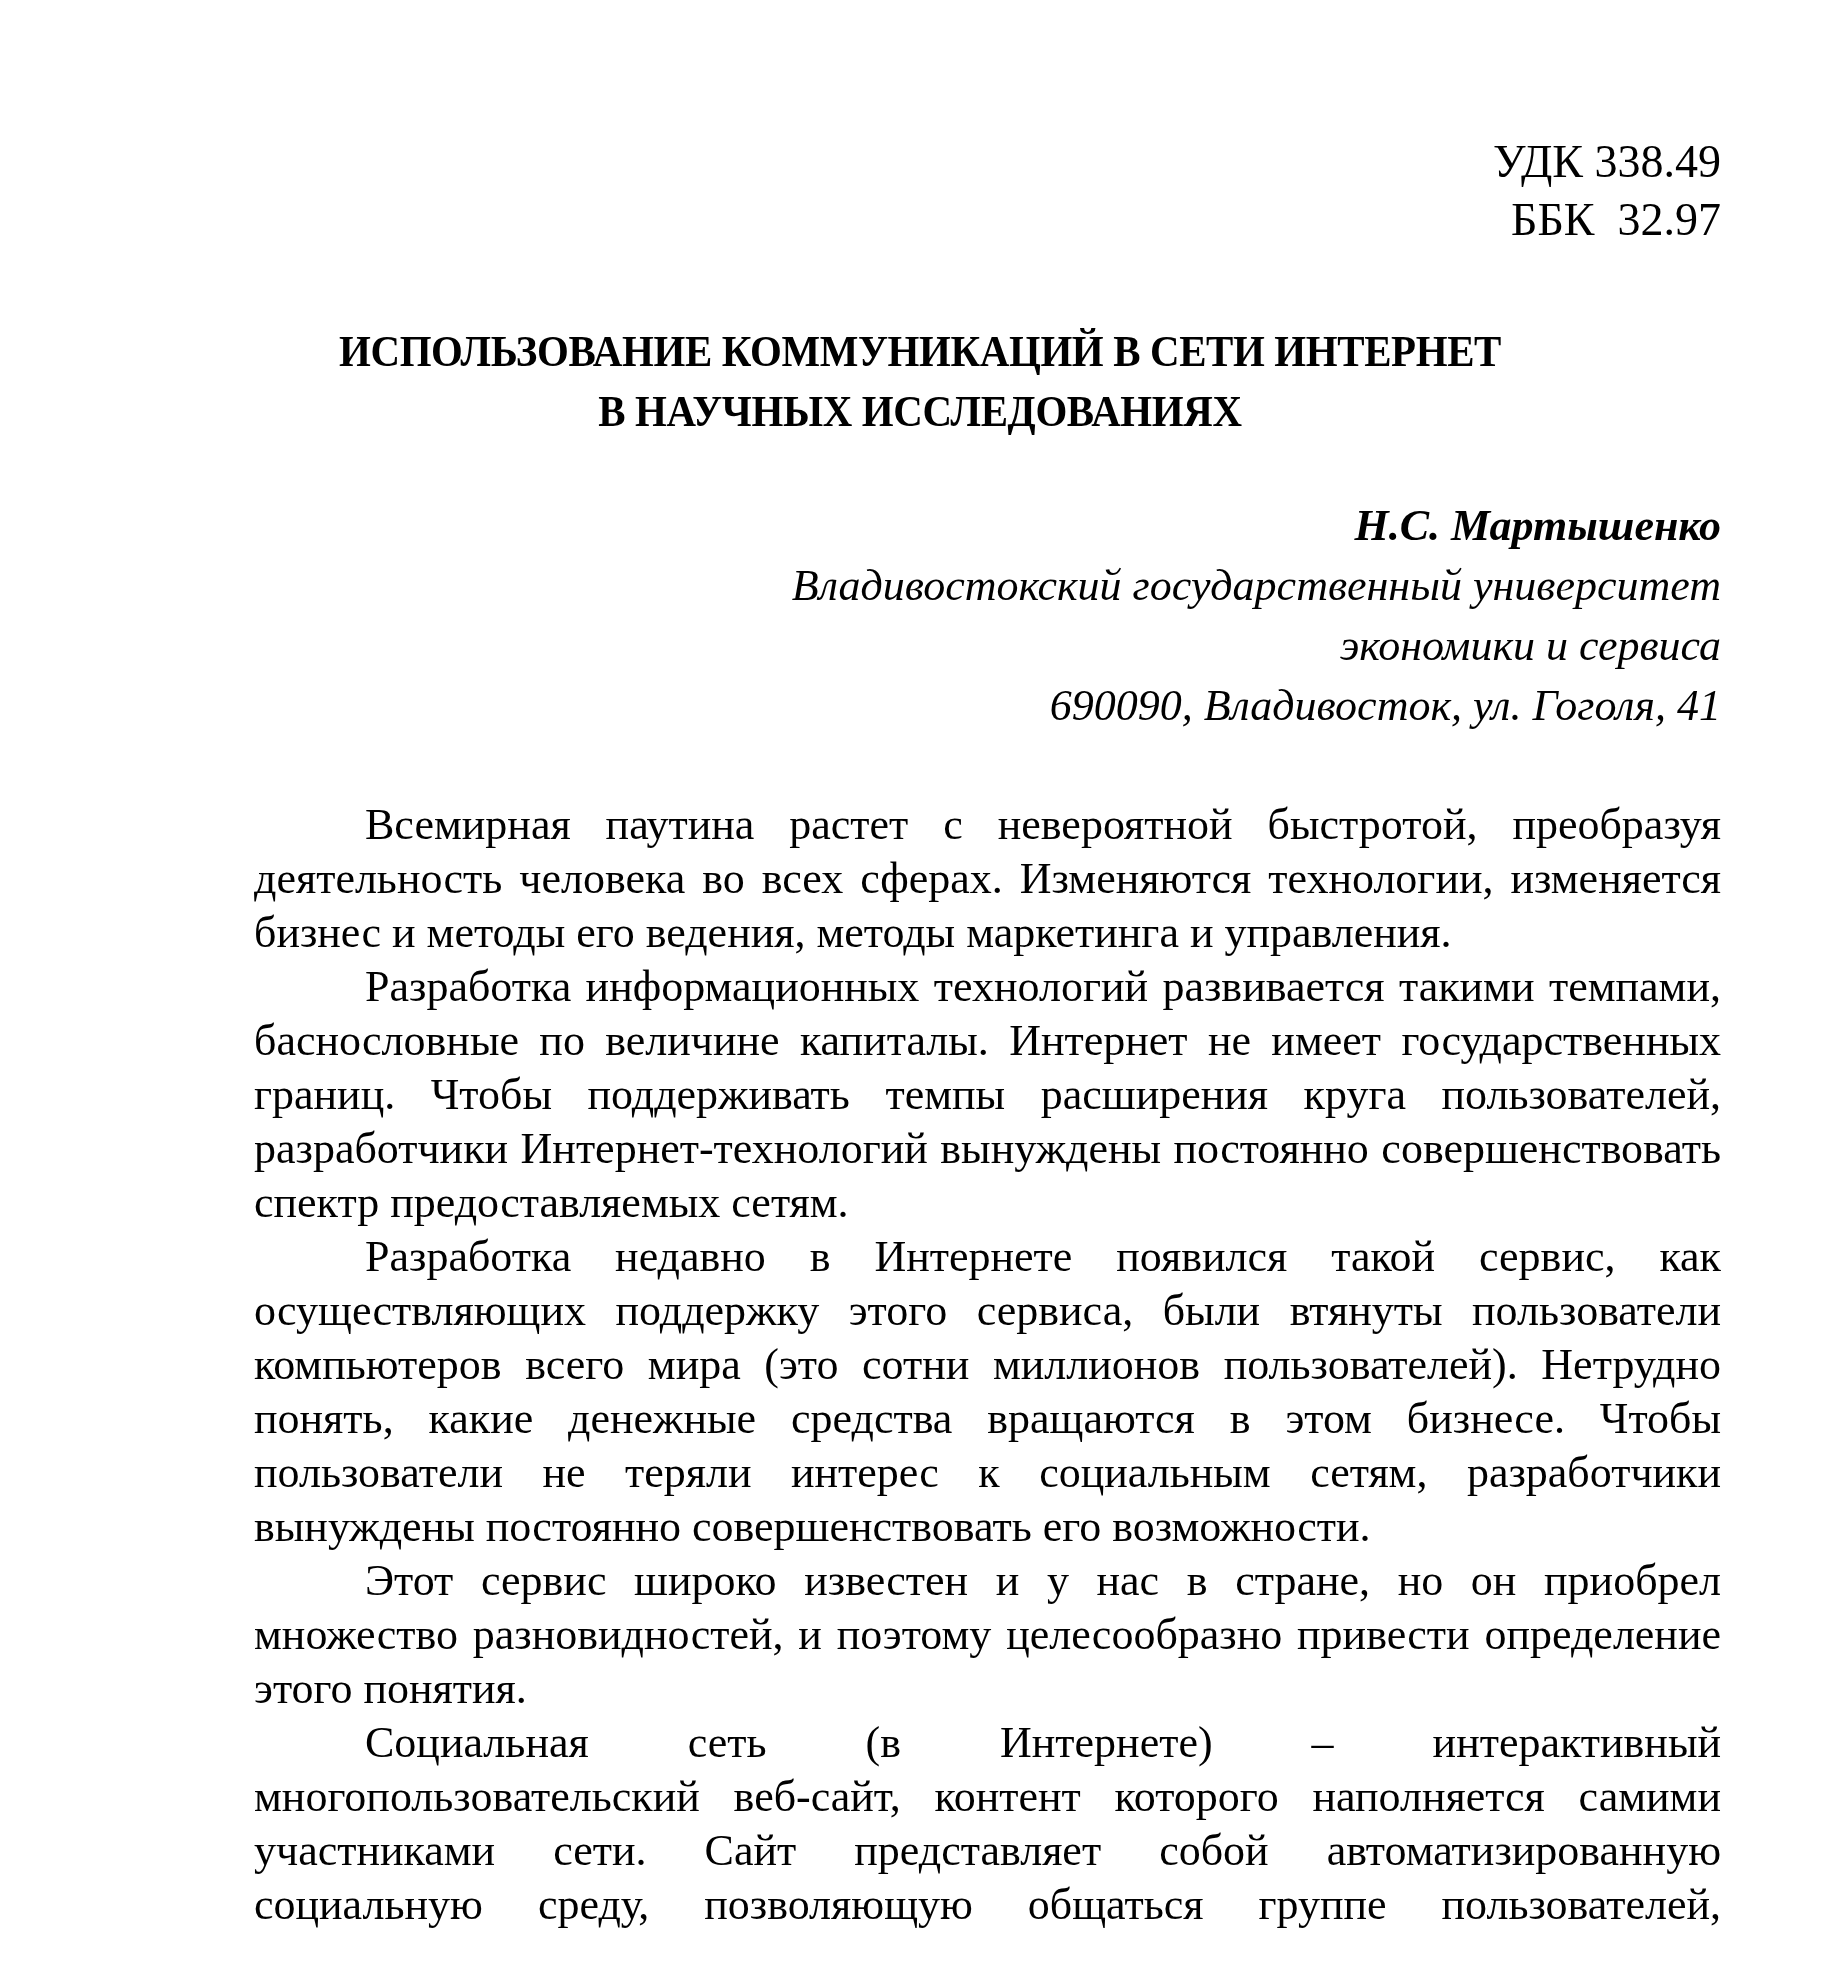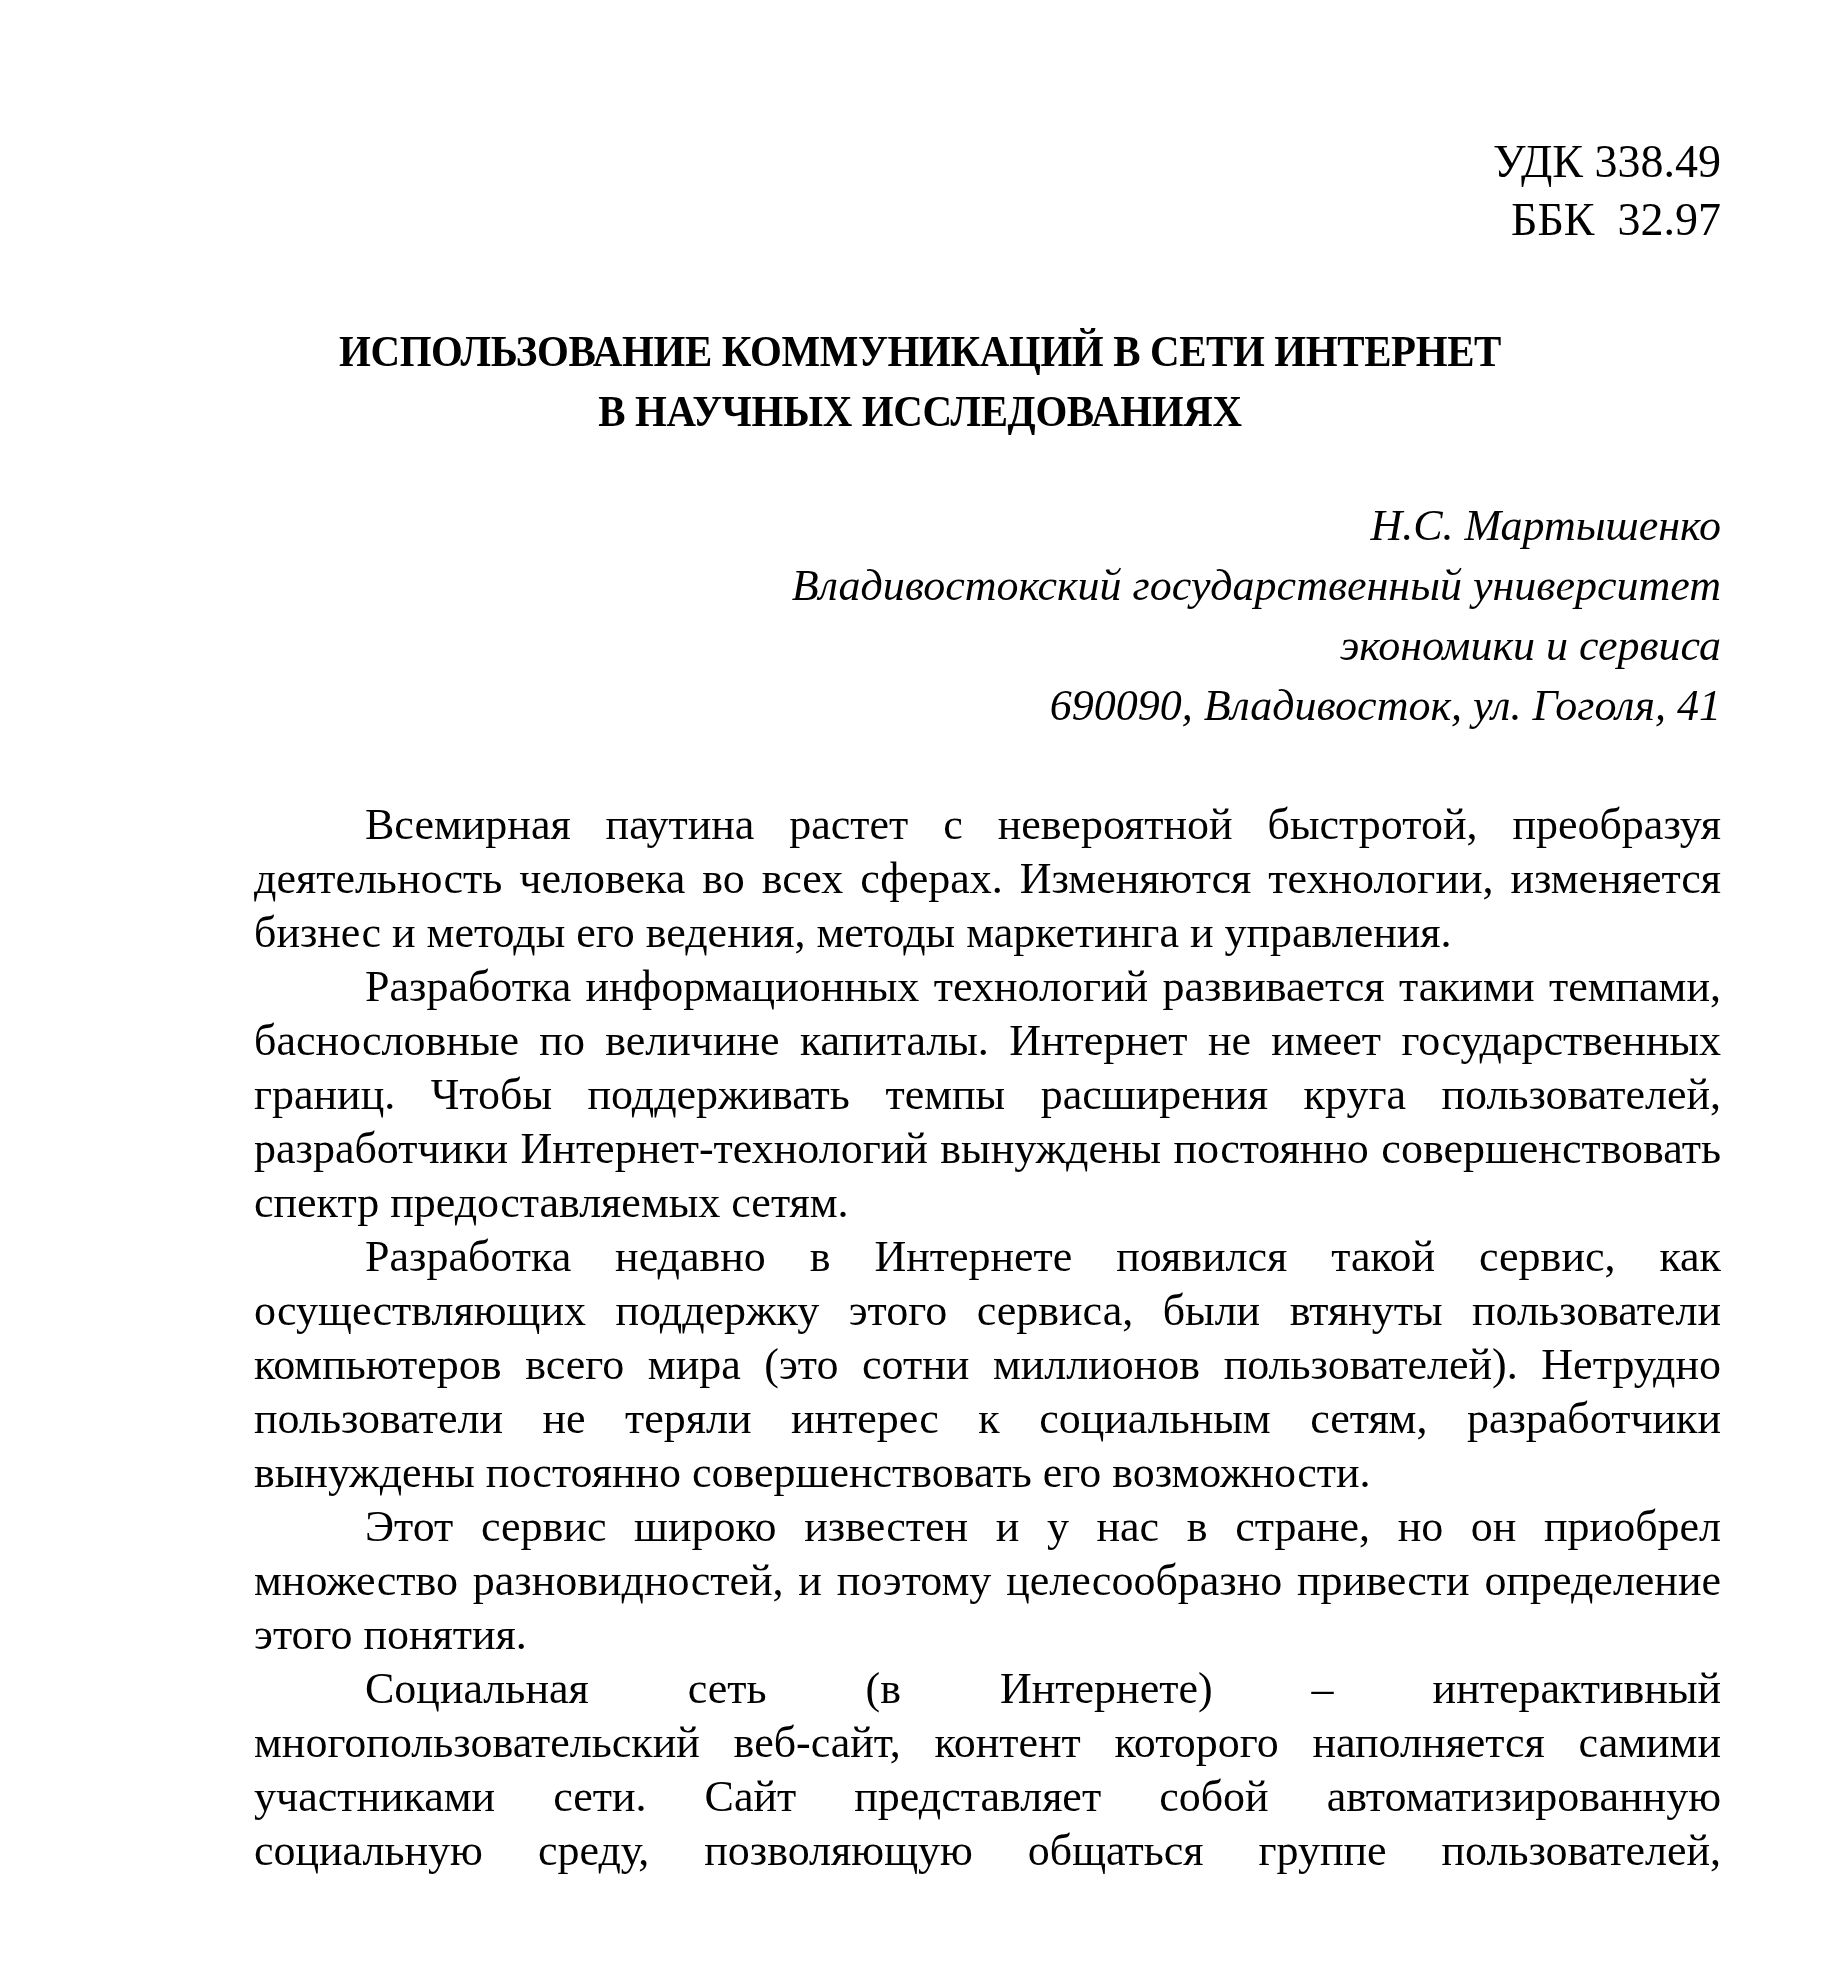--- a/index.html
+++ b/index.html
@@ -6,21 +6,21 @@
   body { width: 1840px; height: 2642px; position: relative; overflow: hidden;
          font-family: "Liberation Serif", "DejaVu Serif", serif; color: #000; }
   .abs { position: absolute; margin-top: 14px; }
   .codes { right: 119px; top: 119px; text-align: right; font-size: 46px; line-height: 58px; }
   .codes div { white-space: pre; }
   .title { left: 0; width: 1840px; top: 308px; text-align: center; font-weight: bold;
            font-size: 44px; line-height: 60px; letter-spacing: -0.4px; }
   .title div { transform: scaleX(0.93); }
   .author { right: 119px; top: 482px; text-align: right; font-style: italic;
             font-size: 44px; line-height: 60px; }
-  .author .name { font-weight: normal; }
+  .author .name { font-weight: bold; }
   .body { left: 254px; width: 1467px; top: 784px; font-size: 44px; }
   .line { height: 54px; line-height: 54px; text-align: justify; text-align-last: justify;
           white-space: nowrap; overflow: visible; }
   .line.last { text-align-last: left; }
   .line.indent { padding-left: 111px; }
   .jl { display: block; text-align: justify; text-align-last: justify; white-space: normal; }
   .line.last .jl { text-align-last: left; }
 </style>
 </head>
 <body>
@@ -70,20 +70,23 @@
     <div class="line indent">
       <span class="jl">Разработка недавно в Интернете появился такой сервис, как</span>
     </div>
     <div class="line">
       <span class="jl">осуществляющих поддержку этого сервиса, были втянуты пользователи</span>
     </div>
     <div class="line">
       <span class="jl">компьютеров всего мира (это сотни миллионов пользователей). Нетрудно</span>
     </div>
     <div class="line">
+      <span class="jl">понять, какие денежные средства вращаются в этом бизнесе. Чтобы</span>
+    </div>
+    <div class="line">
       <span class="jl">пользователи не теряли интерес к социальным сетям, разработчики</span>
     </div>
     <div class="line last">
       <span class="jl">вынуждены постоянно совершенствовать его возможности.</span>
     </div>
     <div class="line indent">
       <span class="jl">Этот сервис широко известен и у нас в стране, но он приобрел</span>
     </div>
     <div class="line">
       <span class="jl">множество разновидностей, и поэтому целесообразно привести определение</span>

